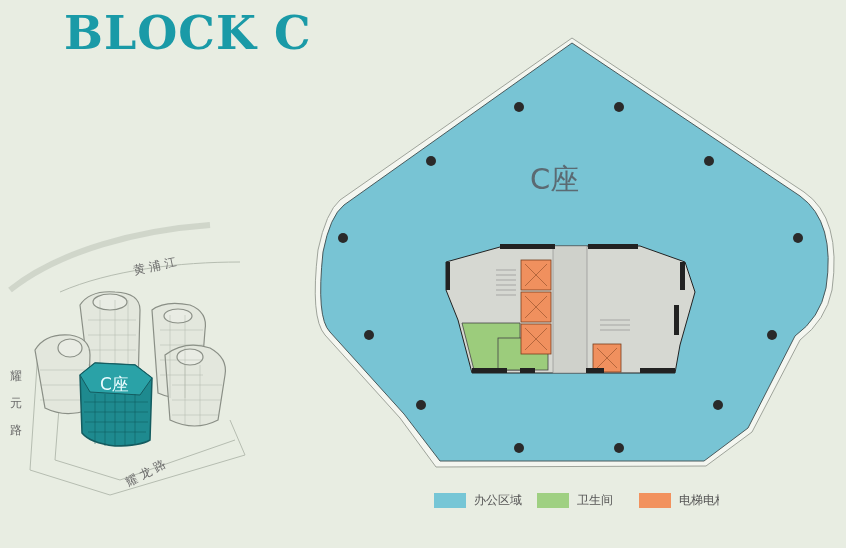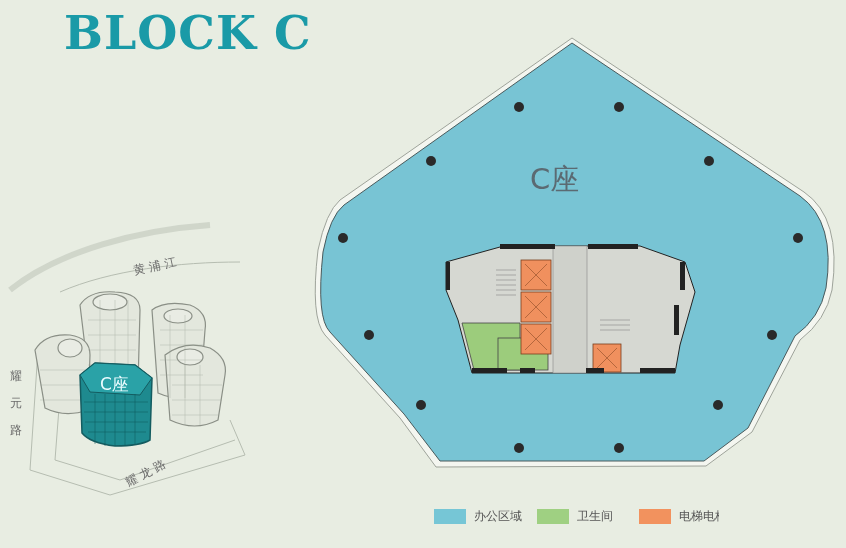--- a/index.html
+++ b/index.html
@@ -7,21 +7,21 @@
     width:846px; height:548px; overflow:hidden; position:relative;
     background:#e8ede2;
     font-family:"DejaVu Sans", sans-serif;
   }
   .title {
     position:absolute; left:28px; top:6px;
     font-family:"DejaVu Serif", serif; font-weight:bold;
     font-size:46px; letter-spacing:1px; color:#1a9aa7;margin-left:36px;
   }
   svg { position:absolute; left:0; top:0; }
-  .legend { position:absolute; top:508px; display:flex; align-items:center; }
+  .legend { position:absolute; top:492px; display:flex; align-items:center; }
   .legend .sw { width:32px; height:15px; margin-right:8px; }
   .legend .lb { font-size:12px; color:#555; }
   .plan-label {
     position:absolute; left:530px; top:160px; font-size:29px; color:#5b6a72;
     font-family:"DejaVu Sans", sans-serif;
   }
   .thumb-label {
     position:absolute; left:100px; top:373px; font-size:17px; color:#eafcff;
   }
   .road { position:absolute; font-size:12px; color:#6b6b6b; }

